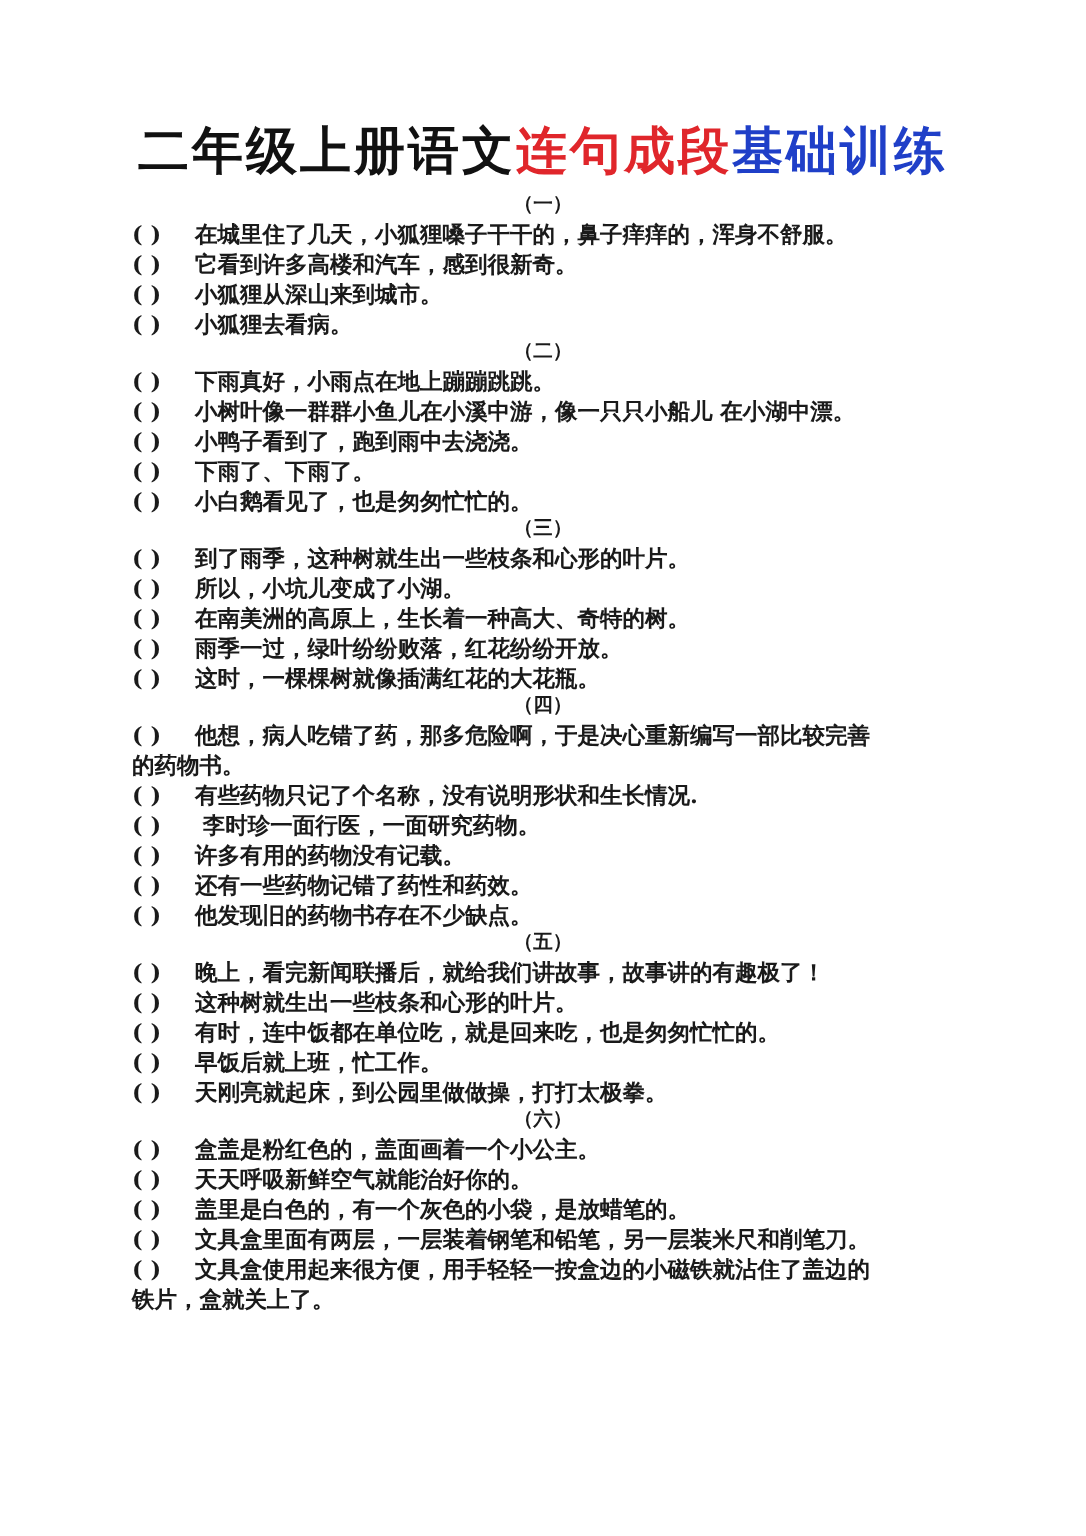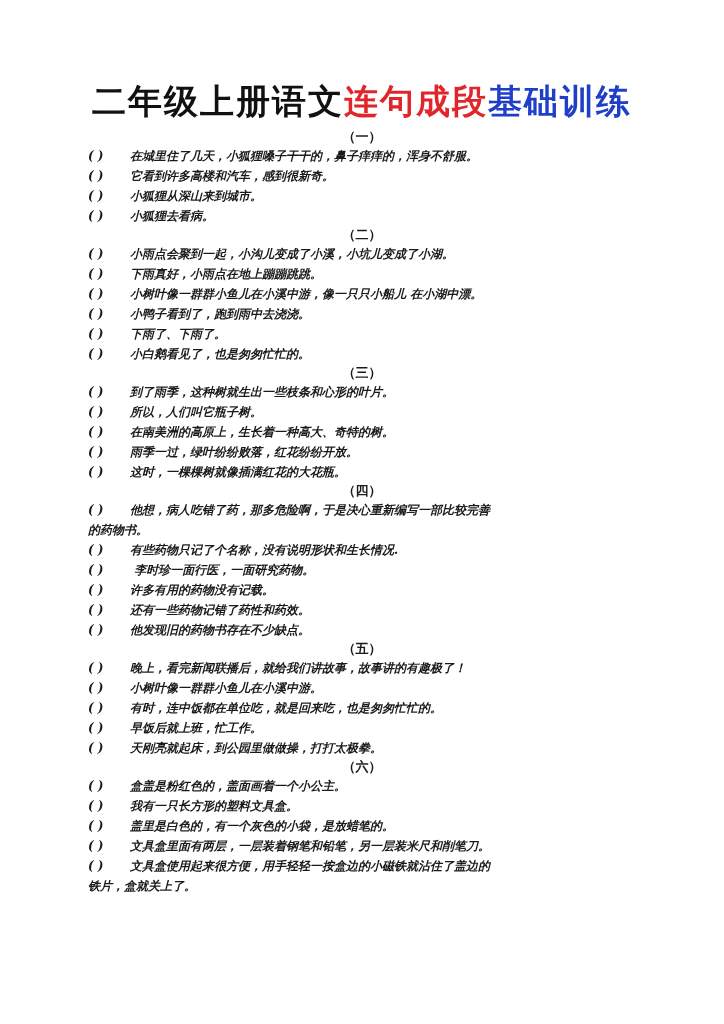--- a/index.html
+++ b/index.html
@@ -6,62 +6,61 @@
   body { width: 724px; height: 1024px; position: relative; overflow: hidden;
          font-family: "DejaVu Serif", "Liberation Serif", serif; color: #1a1a1a; }
   .title { position: absolute; top: 80px; left: 0; width: 724px; text-align: center;
            font-family: "DejaVu Sans", "Liberation Sans", sans-serif; font-weight: bold;
            font-size: 34px; letter-spacing: 2px; line-height: 42px; }
   .t-black { color: #111111; }
   .t-red { color: #e0262b; }
   .t-blue { color: #1f3fc8; }
   .content { position: absolute; top: 128px; left: 88px; width: 548px; }
   .sec-head { text-align: center; font-size: 13px; font-weight: bold; height: 18px; line-height: 18px; }
-  .line { font-size: 12px; font-weight: bold; line-height: 20px; min-height: 20px; white-space: nowrap; font-style: italic; }
+  .line { font-size: 15px; font-weight: bold; line-height: 20px; min-height: 20px; white-space: nowrap; }
   .paren { display: inline-block; width: 42px; }
   .cont { display: block; }
 </style>
 </head>
 <body>
 
 <div class="title">
   <span class="t-black">二年级上册语文</span><span class="t-red">连句成段</span><span class="t-blue">基础训练</span>
 </div>
 
 <div class="content" id="content">
     <div class="sec-head">（一）</div>
     <div class="line"><span class="paren">(   )</span><span>在城里住了几天，小狐狸嗓子干干的，鼻子痒痒的，浑身不舒服。</span></div>
     <div class="line"><span class="paren">(   )</span><span>它看到许多高楼和汽车，感到很新奇。</span></div>
     <div class="line"><span class="paren">(   )</span><span>小狐狸从深山来到城市。</span></div>
     <div class="line"><span class="paren">(   )</span><span>小狐狸去看病。</span></div>
     <div class="sec-head">（二）</div>
-    <div class="line"><span class="paren">(   )</span><span>小雨点会聚到一起，小沟儿变成了小溪，小坑儿变成了小湖。</span></div>
     <div class="line"><span class="paren">(   )</span><span>下雨真好，小雨点在地上蹦蹦跳跳。</span></div>
     <div class="line"><span class="paren">(   )</span><span>小树叶像一群群小鱼儿在小溪中游，像一只只小船儿 在小湖中漂。</span></div>
     <div class="line"><span class="paren">(   )</span><span>小鸭子看到了，跑到雨中去浇浇。</span></div>
     <div class="line"><span class="paren">(   )</span><span>下雨了、下雨了。</span></div>
     <div class="line"><span class="paren">(   )</span><span>小白鹅看见了，也是匆匆忙忙的。</span></div>
     <div class="sec-head">（三）</div>
     <div class="line"><span class="paren">(   )</span><span>到了雨季，这种树就生出一些枝条和心形的叶片。</span></div>
-    <div class="line"><span class="paren">(   )</span><span>所以，人们叫它瓶子树。</span></div>
+    <div class="line"><span class="paren">(   )</span><span>所以，小坑儿变成了小湖。</span></div>
     <div class="line"><span class="paren">(   )</span><span>在南美洲的高原上，生长着一种高大、奇特的树。</span></div>
     <div class="line"><span class="paren">(   )</span><span>雨季一过，绿叶纷纷败落，红花纷纷开放。</span></div>
     <div class="line"><span class="paren">(   )</span><span>这时，一棵棵树就像插满红花的大花瓶。</span></div>
     <div class="sec-head">（四）</div>
     <div class="line"><span class="paren">(   )</span><span>他想，病人吃错了药，那多危险啊，于是决心重新编写一部比较完善</span><span class="cont">的药物书。</span></div>
     <div class="line"><span class="paren">(   )</span><span>有些药物只记了个名称，没有说明形状和生长情况.</span></div>
     <div class="line"><span class="paren">(   )</span><span> 李时珍一面行医，一面研究药物。</span></div>
     <div class="line"><span class="paren">(   )</span><span>许多有用的药物没有记载。</span></div>
     <div class="line"><span class="paren">(   )</span><span>还有一些药物记错了药性和药效。</span></div>
     <div class="line"><span class="paren">(   )</span><span>他发现旧的药物书存在不少缺点。</span></div>
     <div class="sec-head">（五）</div>
     <div class="line"><span class="paren">(   )</span><span>晚上，看完新闻联播后，就给我们讲故事，故事讲的有趣极了！</span></div>
-    <div class="line"><span class="paren">(   )</span><span>小树叶像一群群小鱼儿在小溪中游。</span></div>
+    <div class="line"><span class="paren">(   )</span><span>这种树就生出一些枝条和心形的叶片。</span></div>
     <div class="line"><span class="paren">(   )</span><span>有时，连中饭都在单位吃，就是回来吃，也是匆匆忙忙的。</span></div>
     <div class="line"><span class="paren">(   )</span><span>早饭后就上班，忙工作。</span></div>
     <div class="line"><span class="paren">(   )</span><span>天刚亮就起床，到公园里做做操，打打太极拳。</span></div>
     <div class="sec-head">（六）</div>
     <div class="line"><span class="paren">(   )</span><span>盒盖是粉红色的，盖面画着一个小公主。</span></div>
-    <div class="line"><span class="paren">(   )</span><span>我有一只长方形的塑料文具盒。</span></div>
+    <div class="line"><span class="paren">(   )</span><span>天天呼吸新鲜空气就能治好你的。</span></div>
     <div class="line"><span class="paren">(   )</span><span>盖里是白色的，有一个灰色的小袋，是放蜡笔的。</span></div>
     <div class="line"><span class="paren">(   )</span><span>文具盒里面有两层，一层装着钢笔和铅笔，另一层装米尺和削笔刀。</span></div>
     <div class="line"><span class="paren">(   )</span><span>文具盒使用起来很方便，用手轻轻一按盒边的小磁铁就沾住了盖边的</span><span class="cont">铁片，盒就关上了。</span></div>
   </div>
 
 </body></html>

